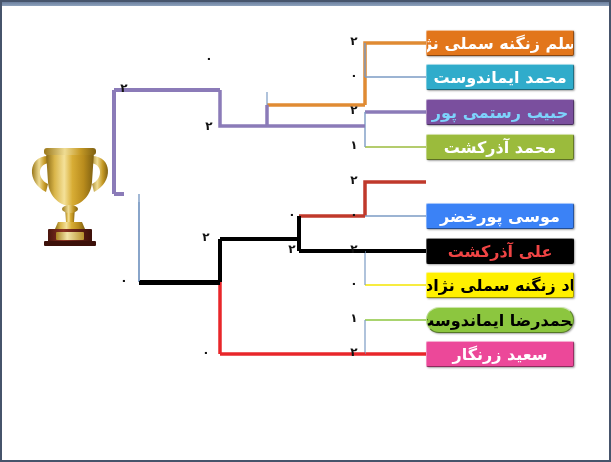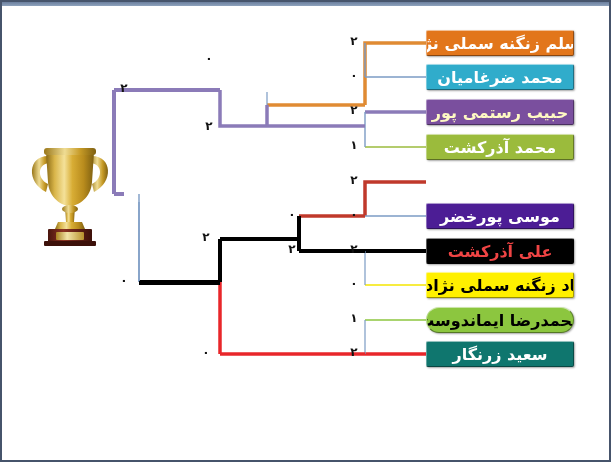--- a/index.html
+++ b/index.html
@@ -196,45 +196,45 @@
   <div class="score" style="left:197px;top:344px;">۰</div>
 
   <div class="score" style="left:115px;top:80px;">۲</div>
   <div class="score" style="left:115px;top:272px;">۰</div>
 
   <div class="pbox" style="left:424px;top:28px;background:#E2761B;color:#ffffff;">
     <span>مسلم زنگنه سملی نژاد</span>
   </div>
 
   <div class="pbox" style="left:424px;top:62px;background:#30ACCB;color:#ffffff;">
-    <span>محمد ضرغامیان</span>
-  </div>
-
-  <div class="pbox" style="left:424px;top:97px;background:#7A4F9E;color:#fef9c3;">
+    <span>محمد ایماندوست</span>
+  </div>
+
+  <div class="pbox" style="left:424px;top:97px;background:#7A4F9E;color:#7dd3fc;">
     <span>حبیب رستمی پور</span>
   </div>
 
   <div class="pbox" style="left:424px;top:132px;background:#9BBB3C;color:#ffffff;">
     <span>محمد آذرکشت</span>
   </div>
 
 
-  <div class="pbox" style="left:424px;top:201px;background:#4c1d95;color:#ffffff;">
+  <div class="pbox" style="left:424px;top:201px;background:#3b82f6;color:#ffffff;">
     <span>موسی پورخضر</span>
   </div>
 
   <div class="pbox" style="left:424px;top:236px;background:#000000;color:#ef4444;">
     <span>علی آذرکشت</span>
   </div>
 
   <div class="pbox" style="left:424px;top:270px;background:#FFF000;color:#000000;padding-left:28px;">
     <span>سجاد زنگنه سملی نژاد</span>
   </div>
 
   <div class="pbox" style="left:424px;top:305px;background:#8CC63F;color:#000000;border-radius:13px;">
     <span>محمدرضا ایماندوست</span>
   </div>
 
-  <div class="pbox" style="left:424px;top:339px;background:#0f766e;color:#ffffff;">
+  <div class="pbox" style="left:424px;top:339px;background:#ec4899;color:#ffffff;">
     <span>سعید زرنگار</span>
   </div>
 
 </div>
 
 </body></html>

